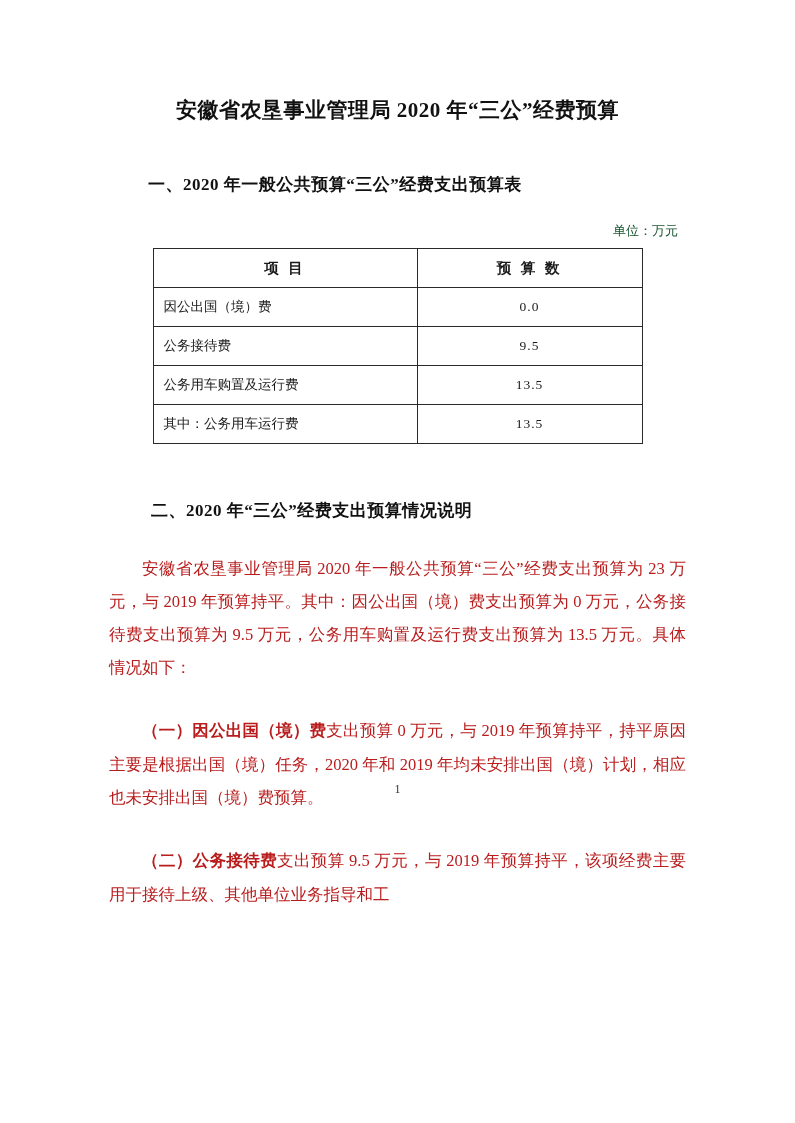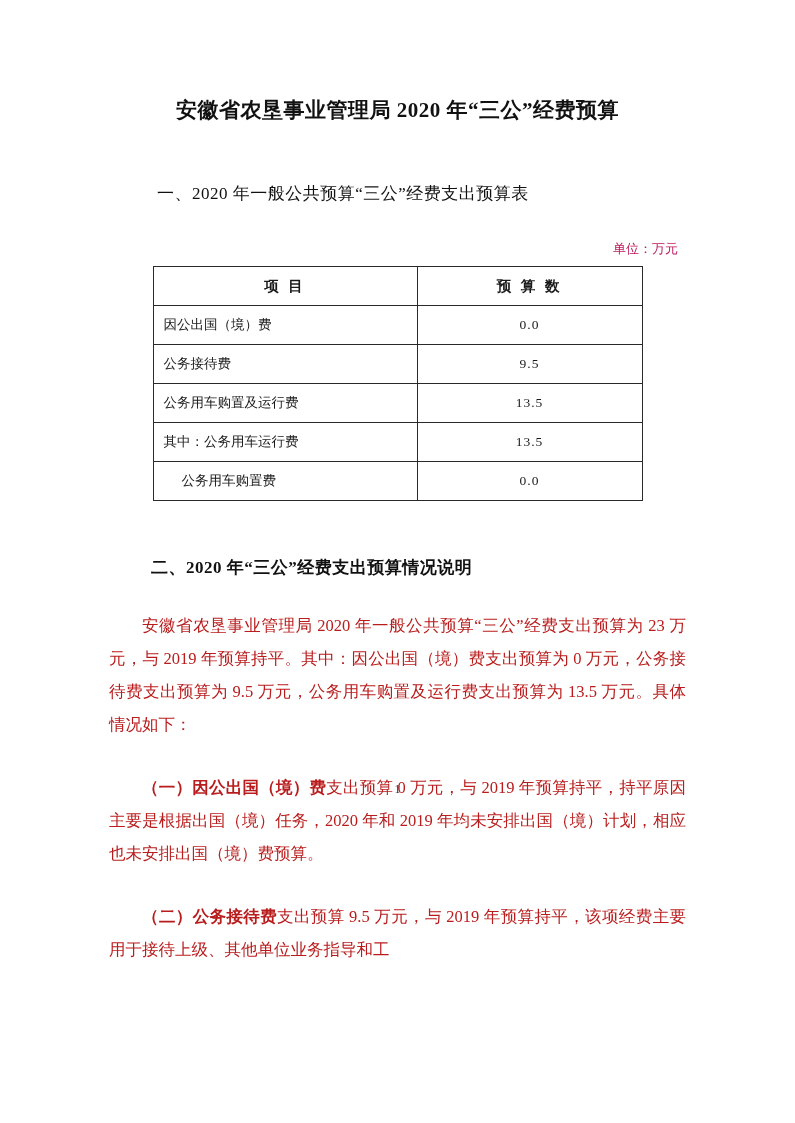--- a/index.html
+++ b/index.html
@@ -26,34 +26,34 @@
     margin: 0;
     padding-top: 96px;
     text-align: center;
     font-size: 21px;
     font-weight: bold;
     letter-spacing: 0.5px;
     font-family: "Liberation Serif", "DejaVu Serif", serif;
     color: #111;
   }
   .section-heading {
-    margin: 16px;
+    margin: 7px;
     padding-top: 42px;
     padding-left: 46px;
     font-size: 17px;
-    font-weight: normal;
+    font-weight: bold;
     letter-spacing: 0.5px;
     color: #111;
   }
   .unit-line {
     text-align: right;
     font-size: 13px;
     padding-top: 19px;
     padding-right: 22px;
-    color: #be185d;
+    color: #14532d;
   }
   table.budget {
     border-collapse: collapse;
     width: 490px;
     margin: 8px auto 0 auto;
     table-layout: fixed;
   }
   table.budget td, table.budget th {
     border: 1px solid #2a2a2a;
     height: 38px;
@@ -101,20 +101,21 @@
     padding-top: 16px;
     font-size: 16.5px;
     line-height: 2.0;
     text-align: justify;
     text-justify: inter-ideograph;
     text-indent: 2em;
     color: #b91c1c;
   }
   .body-para b {
     font-weight: bold;
+    font-family: Liberation Mono, monospace;
   }
   .page-number {
     position: absolute;
     bottom: 56px;
     left: 0;
     width: 795px;
     text-align: center;
     font-size: 12px;
     color: #333;
   }
@@ -151,24 +152,20 @@
         <td class="cell-value">9.5</td>
       </tr>
       <tr>
         <td class="cell-label">公务用车购置及运行费</td>
         <td class="cell-value">13.5</td>
       </tr>
       <tr>
         <td class="cell-label">其中：公务用车运行费</td>
         <td class="cell-value">13.5</td>
       </tr>
-      <tr>
-        <td class="cell-label indent">公务用车购置费</td>
-        <td class="cell-value">0.0</td>
-      </tr>
     </tbody>
   </table>
 
   <h2 class="section-heading-2">二、2020 年“三公”经费支出预算情况说明</h2>
 
   <p class="body-para">安徽省农垦事业管理局 2020 年一般公共预算“三公”经费支出预算为 23 万元，与 2019 年预算持平。其中：因公出国（境）费支出预算为 0 万元，公务接待费支出预算为 9.5 万元，公务用车购置及运行费支出预算为 13.5 万元。具体情况如下：</p>
 
   <p class="body-para"><b>（一）因公出国（境）费</b><span>支出预算 0 万元，与 2019 年预算持平，持平原因主要是根据出国（境）任务，2020 年和 2019 年均未安排出国（境）计划，相应也未安排出国（境）费预算。</span></p>
 
   <p class="body-para"><b>（二）公务接待费</b><span>支出预算 9.5 万元，与 2019 年预算持平，该项经费主要用于接待上级、其他单位业务指导和工</span></p>

